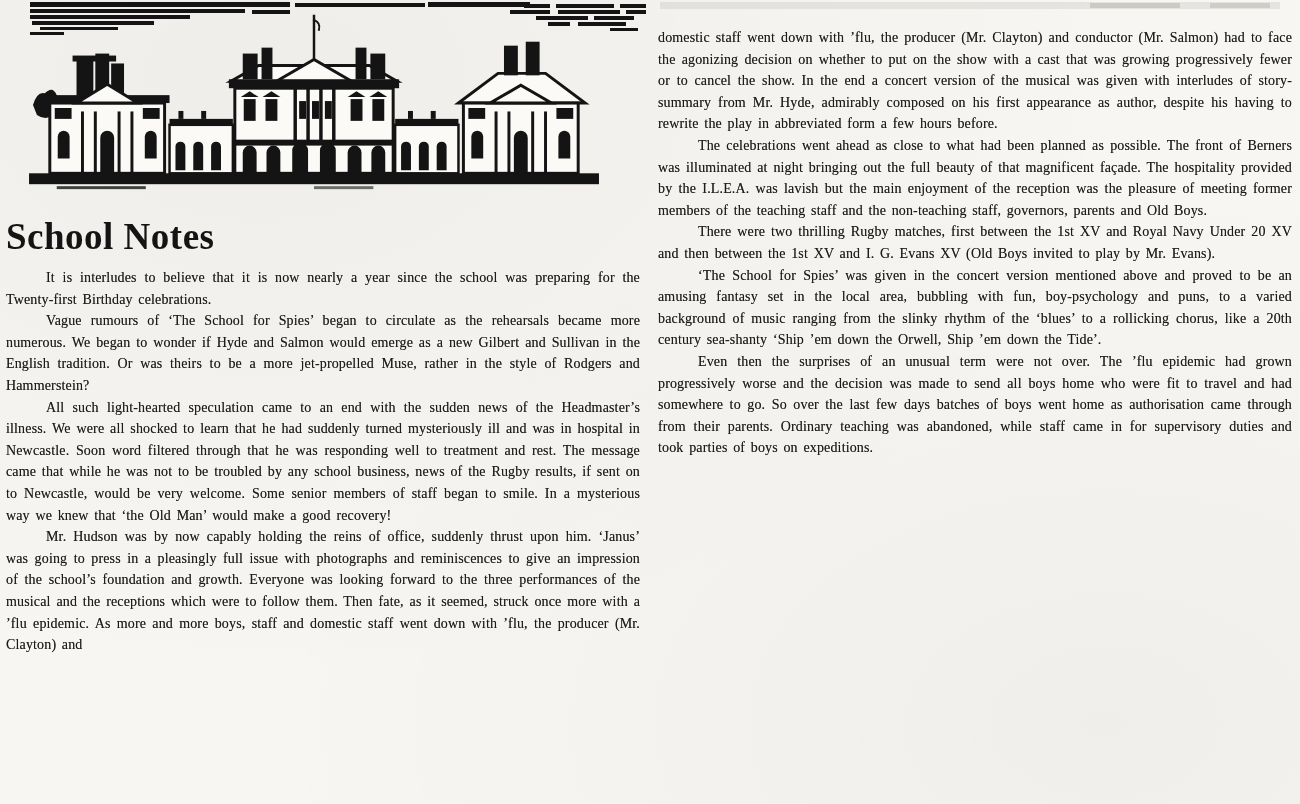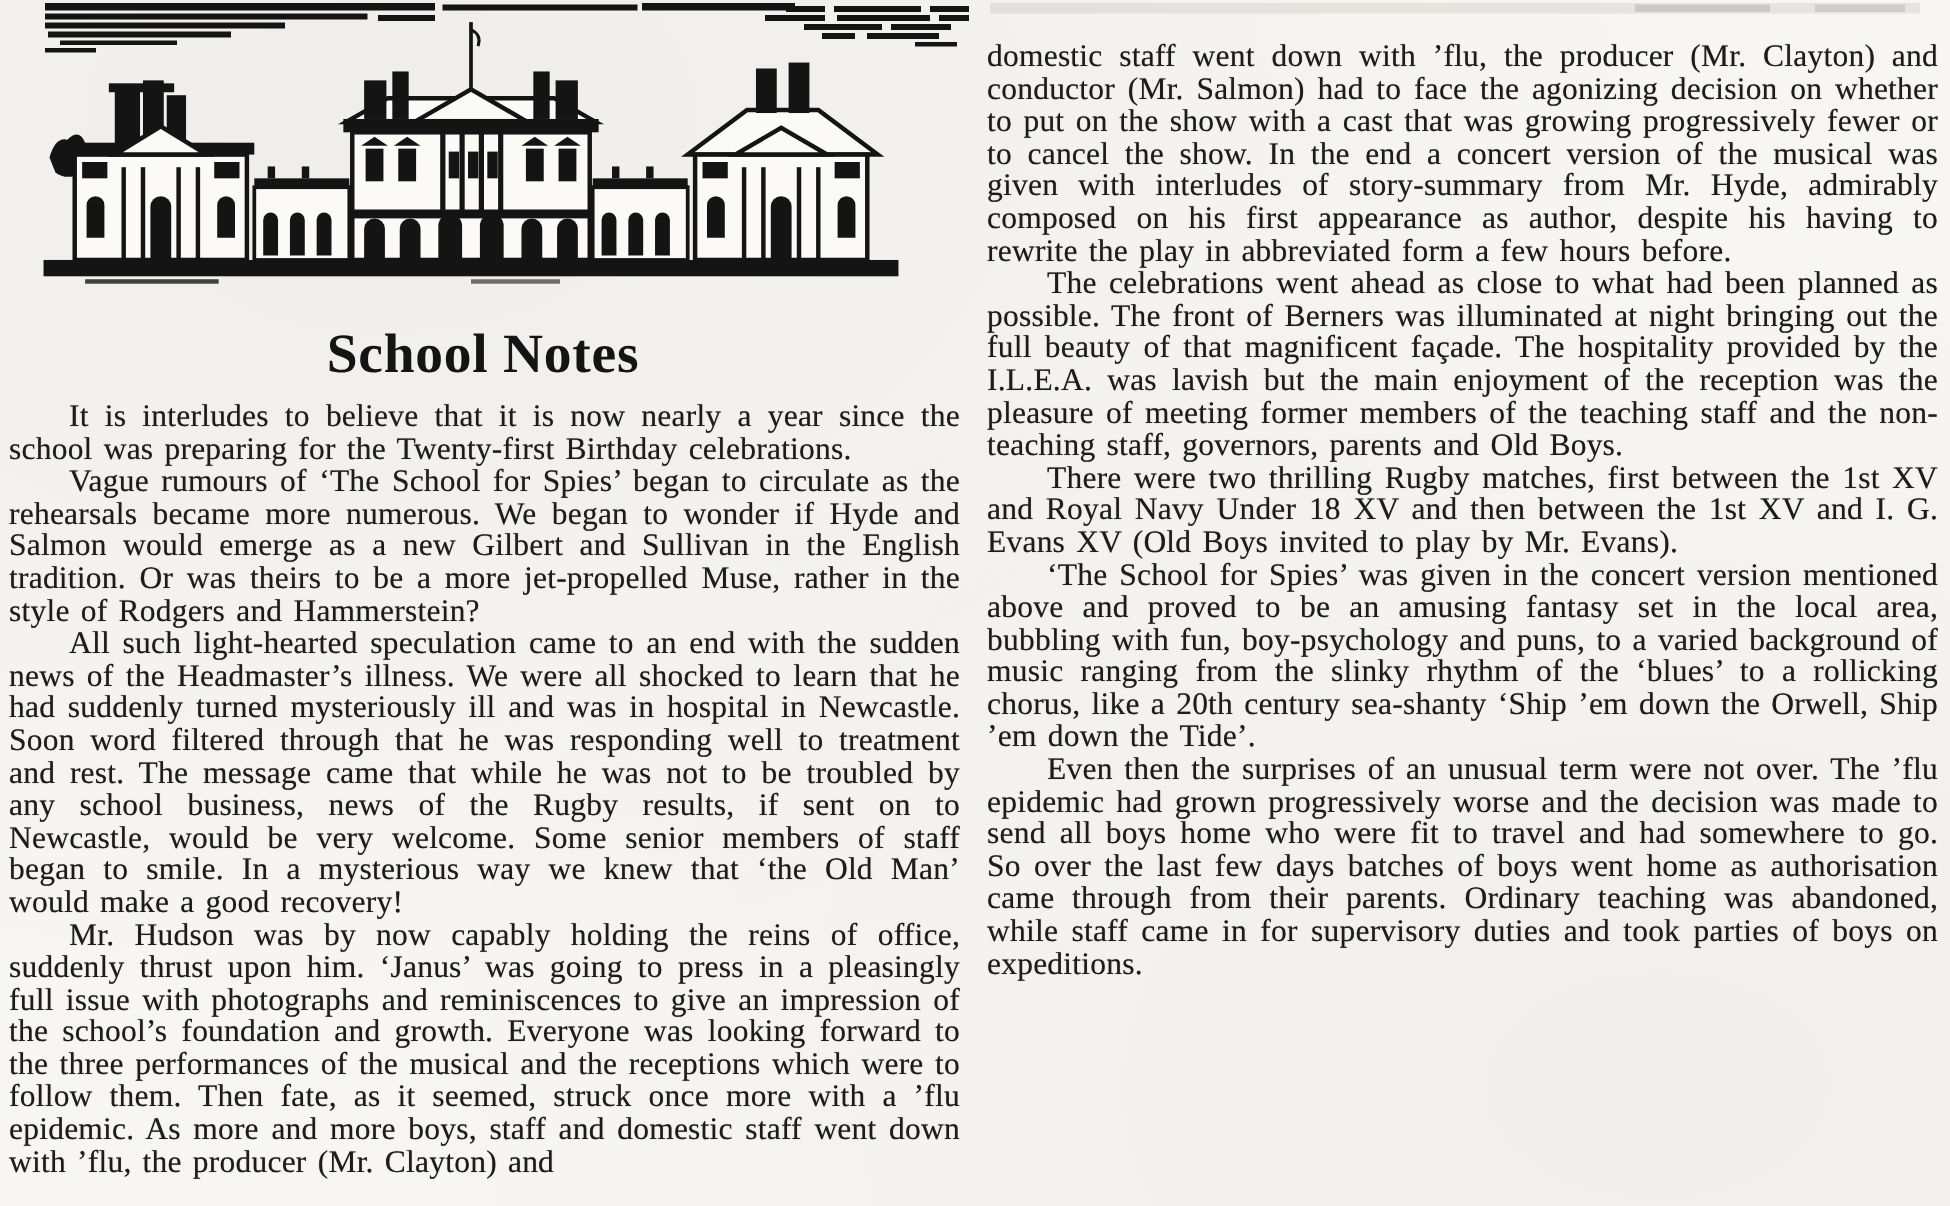--- a/index.html
+++ b/index.html
@@ -32,29 +32,29 @@
     gap: 18px;
   }
   .col { width: 634px; box-sizing: border-box; }
   .col-left  { padding-top: 12px; }
   .col-right { padding-top: 27px; }
   figure.illustration { margin: 0; padding: 0; }
   svg.building { display: block; width: 604px; height: 188px; margin: 2px 0 0 6px; }
   h1.title {
     font-size: 37px;
     font-weight: 700;
-    text-align: center;
+    text-align: left;
     margin: 16px 2px 12px 0;
     letter-spacing: 0.5px;
     color: #141414;
     line-height: 1;
   }
   .body-text p {
     margin: 0;
-    font-size: 21px;
+    font-size: 14px;
     line-height: 21.6px;
     text-align: justify;
     text-indent: 40px;
     word-spacing: 2px;
     letter-spacing: 0.15px;
     color: #1c1c1c;
     text-shadow: 0 0 0.5px rgba(20,20,20,0.55);
   }
   .body-text p.cont { text-indent: 0; }
   .ink { fill: #141414; }
@@ -211,20 +211,20 @@
         <p>Vague rumours of ‘The School for Spies’ began to circulate as the rehearsals became more numerous. We began to wonder if Hyde and Salmon would emerge as a new Gilbert and Sullivan in the English tradition. Or was theirs to be a more jet-propelled Muse, rather in the style of Rodgers and Hammerstein?</p>
         <p>All such light-hearted speculation came to an end with the sudden news of the Headmaster’s illness. We were all shocked to learn that he had suddenly turned mysteriously ill and was in hospital in Newcastle. Soon word filtered through that he was responding well to treatment and rest. The message came that while he was not to be troubled by any school business, news of the Rugby results, if sent on to Newcastle, would be very welcome. Some senior members of staff began to smile. In a mysterious way we knew that ‘the Old Man’ would make a good recovery!</p>
         <p>Mr. Hudson was by now capably holding the reins of office, suddenly thrust upon him. ‘Janus’ was going to press in a pleasingly full issue with photographs and reminiscences to give an impression of the school’s foundation and growth. Everyone was looking forward to the three performances of the musical and the receptions which were to follow them. Then fate, as it seemed, struck once more with a ’flu epidemic. As more and more boys, staff and domestic staff went down with ’flu, the producer (Mr. Clayton) and</p>
       </div>
     </div>
 
     <div class="col col-right">
       <div class="body-text">
         <p class="cont">domestic staff went down with ’flu, the producer (Mr. Clayton) and conductor (Mr. Salmon) had to face the agonizing decision on whether to put on the show with a cast that was growing progressively fewer or to cancel the show. In the end a concert version of the musical was given with interludes of story-summary from Mr. Hyde, admirably composed on his first appearance as author, despite his having to rewrite the play in abbreviated form a few hours before.</p>
         <p>The celebrations went ahead as close to what had been planned as possible. The front of Berners was illuminated at night bringing out the full beauty of that magnificent façade. The hospitality provided by the I.L.E.A. was lavish but the main enjoyment of the reception was the pleasure of meeting former members of the teaching staff and the non-teaching staff, governors, parents and Old Boys.</p>
-        <p>There were two thrilling Rugby matches, first between the 1st XV and Royal Navy Under 18 XV and then between the 1st XV and I. G. Evans XV (Old Boys invited to play by Mr. Evans).</p>
+        <p>There were two thrilling Rugby matches, first between the 1st XV and Royal Navy Under 20 XV and then between the 1st XV and I. G. Evans XV (Old Boys invited to play by Mr. Evans).</p>
         <p>‘The School for Spies’ was given in the concert version mentioned above and proved to be an amusing fantasy set in the local area, bubbling with fun, boy-psychology and puns, to a varied background of music ranging from the slinky rhythm of the ‘blues’ to a rollicking chorus, like a 20th century sea-shanty ‘Ship ’em down the Orwell, Ship ’em down the Tide’.</p>
         <p>Even then the surprises of an unusual term were not over. The ’flu epidemic had grown progressively worse and the decision was made to send all boys home who were fit to travel and had somewhere to go. So over the last few days batches of boys went home as authorisation came through from their parents. Ordinary teaching was abandoned, while staff came in for supervisory duties and took parties of boys on expeditions.</p>
       </div>
     </div>
 
   </div>
 </div>
 
 </body></html>

